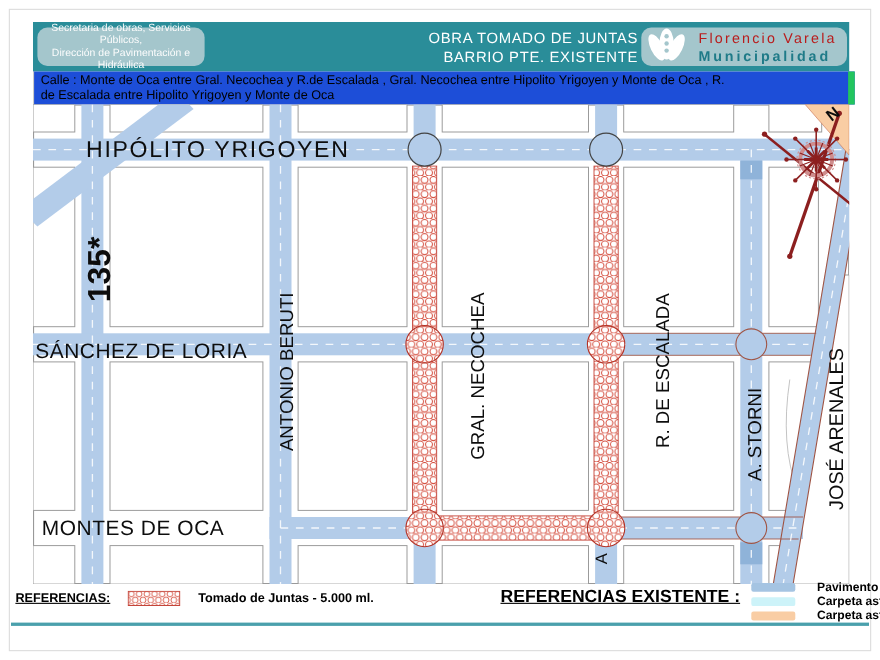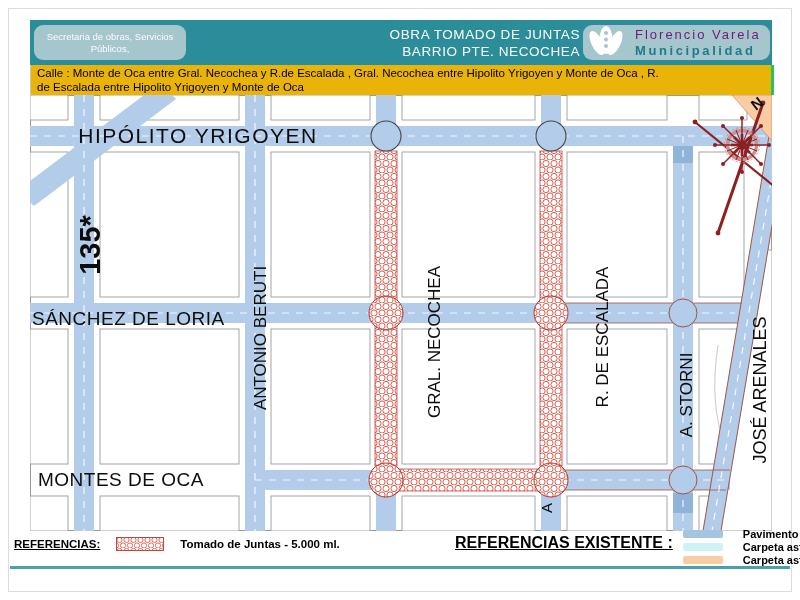--- a/index.html
+++ b/index.html
@@ -9,26 +9,26 @@
 
   
   #header{position:absolute;left:30px;top:20px;width:742px;height:45px;background:#2a8d99;}
   .hdr-box{position:absolute;top:5px;height:35px;background:#a4c6cc;border-radius:9px;}
   #dept-box{left:4px;width:152px;display:flex;flex-direction:column;justify-content:center;}
   #dept-box div{color:#fdfdfd;font-size:9.5px;line-height:11.5px;text-align:center;}
   #title-box{position:absolute;left:250px;top:6px;width:300px;text-align:right;color:#fff;}
   #title-box div{font-size:13.5px;letter-spacing:0.6px;line-height:17px;}
   #logo-box{right:2px;width:187px;display:flex;align-items:center;}
   #logo-text{margin-left:6px;}
-  #logo-name{color:#701a75;font-size:13px;letter-spacing:2px;}
+  #logo-name{color:#b91c1c;font-size:13px;letter-spacing:2px;}
   #logo-sub{color:#1f7b88;font-size:13px;font-weight:bold;letter-spacing:2.6px;margin-top:1px;}
 
   
   #description{position:absolute;left:30px;top:65px;width:740px;height:30px;
-               border-left:1px solid #c9c9c9;border-right:3px solid #22c55e;background:#eab308;}
+               border-left:1px solid #c9c9c9;border-right:6px solid #22c55e;background:#1d4ed8;}
   #description div{padding:2px 0 0 6px;max-width:625px;font-size:11.5px;line-height:13.5px;color:#000;}
 
   
   #map{position:absolute;left:30px;top:95px;}
 
   
   #legend-left{position:absolute;left:14px;top:537px;display:flex;align-items:center;font-size:11.5px;font-weight:bold;}
   #legend-left .title{text-decoration:underline;margin-right:16px;}
   #legend-left .item-label{margin-left:16px;}
   #legend-right{position:absolute;left:455px;top:528px;display:flex;}
@@ -51,24 +51,25 @@
 </style>
 </head>
 <body>
 
 <div id="page">
   <div id="outer-border"></div>
 
   <div id="header">
     <div class="hdr-box" id="dept-box">
       <div>Secretaria de obras, Servicios Públicos,</div>
+      <div>Dirección de Pavimentación e Hidráulica</div>
     </div>
     <div id="title-box">
       <div>OBRA TOMADO DE JUNTAS</div>
-      <div>BARRIO PTE. NECOCHEA</div>
+      <div>BARRIO PTE. EXISTENTE</div>
     </div>
     <div class="hdr-box" id="logo-box">
       <svg width="46" height="38" viewBox="0 0 46 38">
         <g fill="#ffffff">
           <ellipse cx="14" cy="19" rx="5.5" ry="13" transform="rotate(-26 14 19)"></ellipse>
           <ellipse cx="32" cy="19" rx="5.5" ry="13" transform="rotate(26 32 19)"></ellipse>
           <ellipse cx="23" cy="16" rx="6.5" ry="14"></ellipse>
         </g>
         <g fill="#a4c6cc">
           <circle cx="23" cy="9" r="2"></circle>

